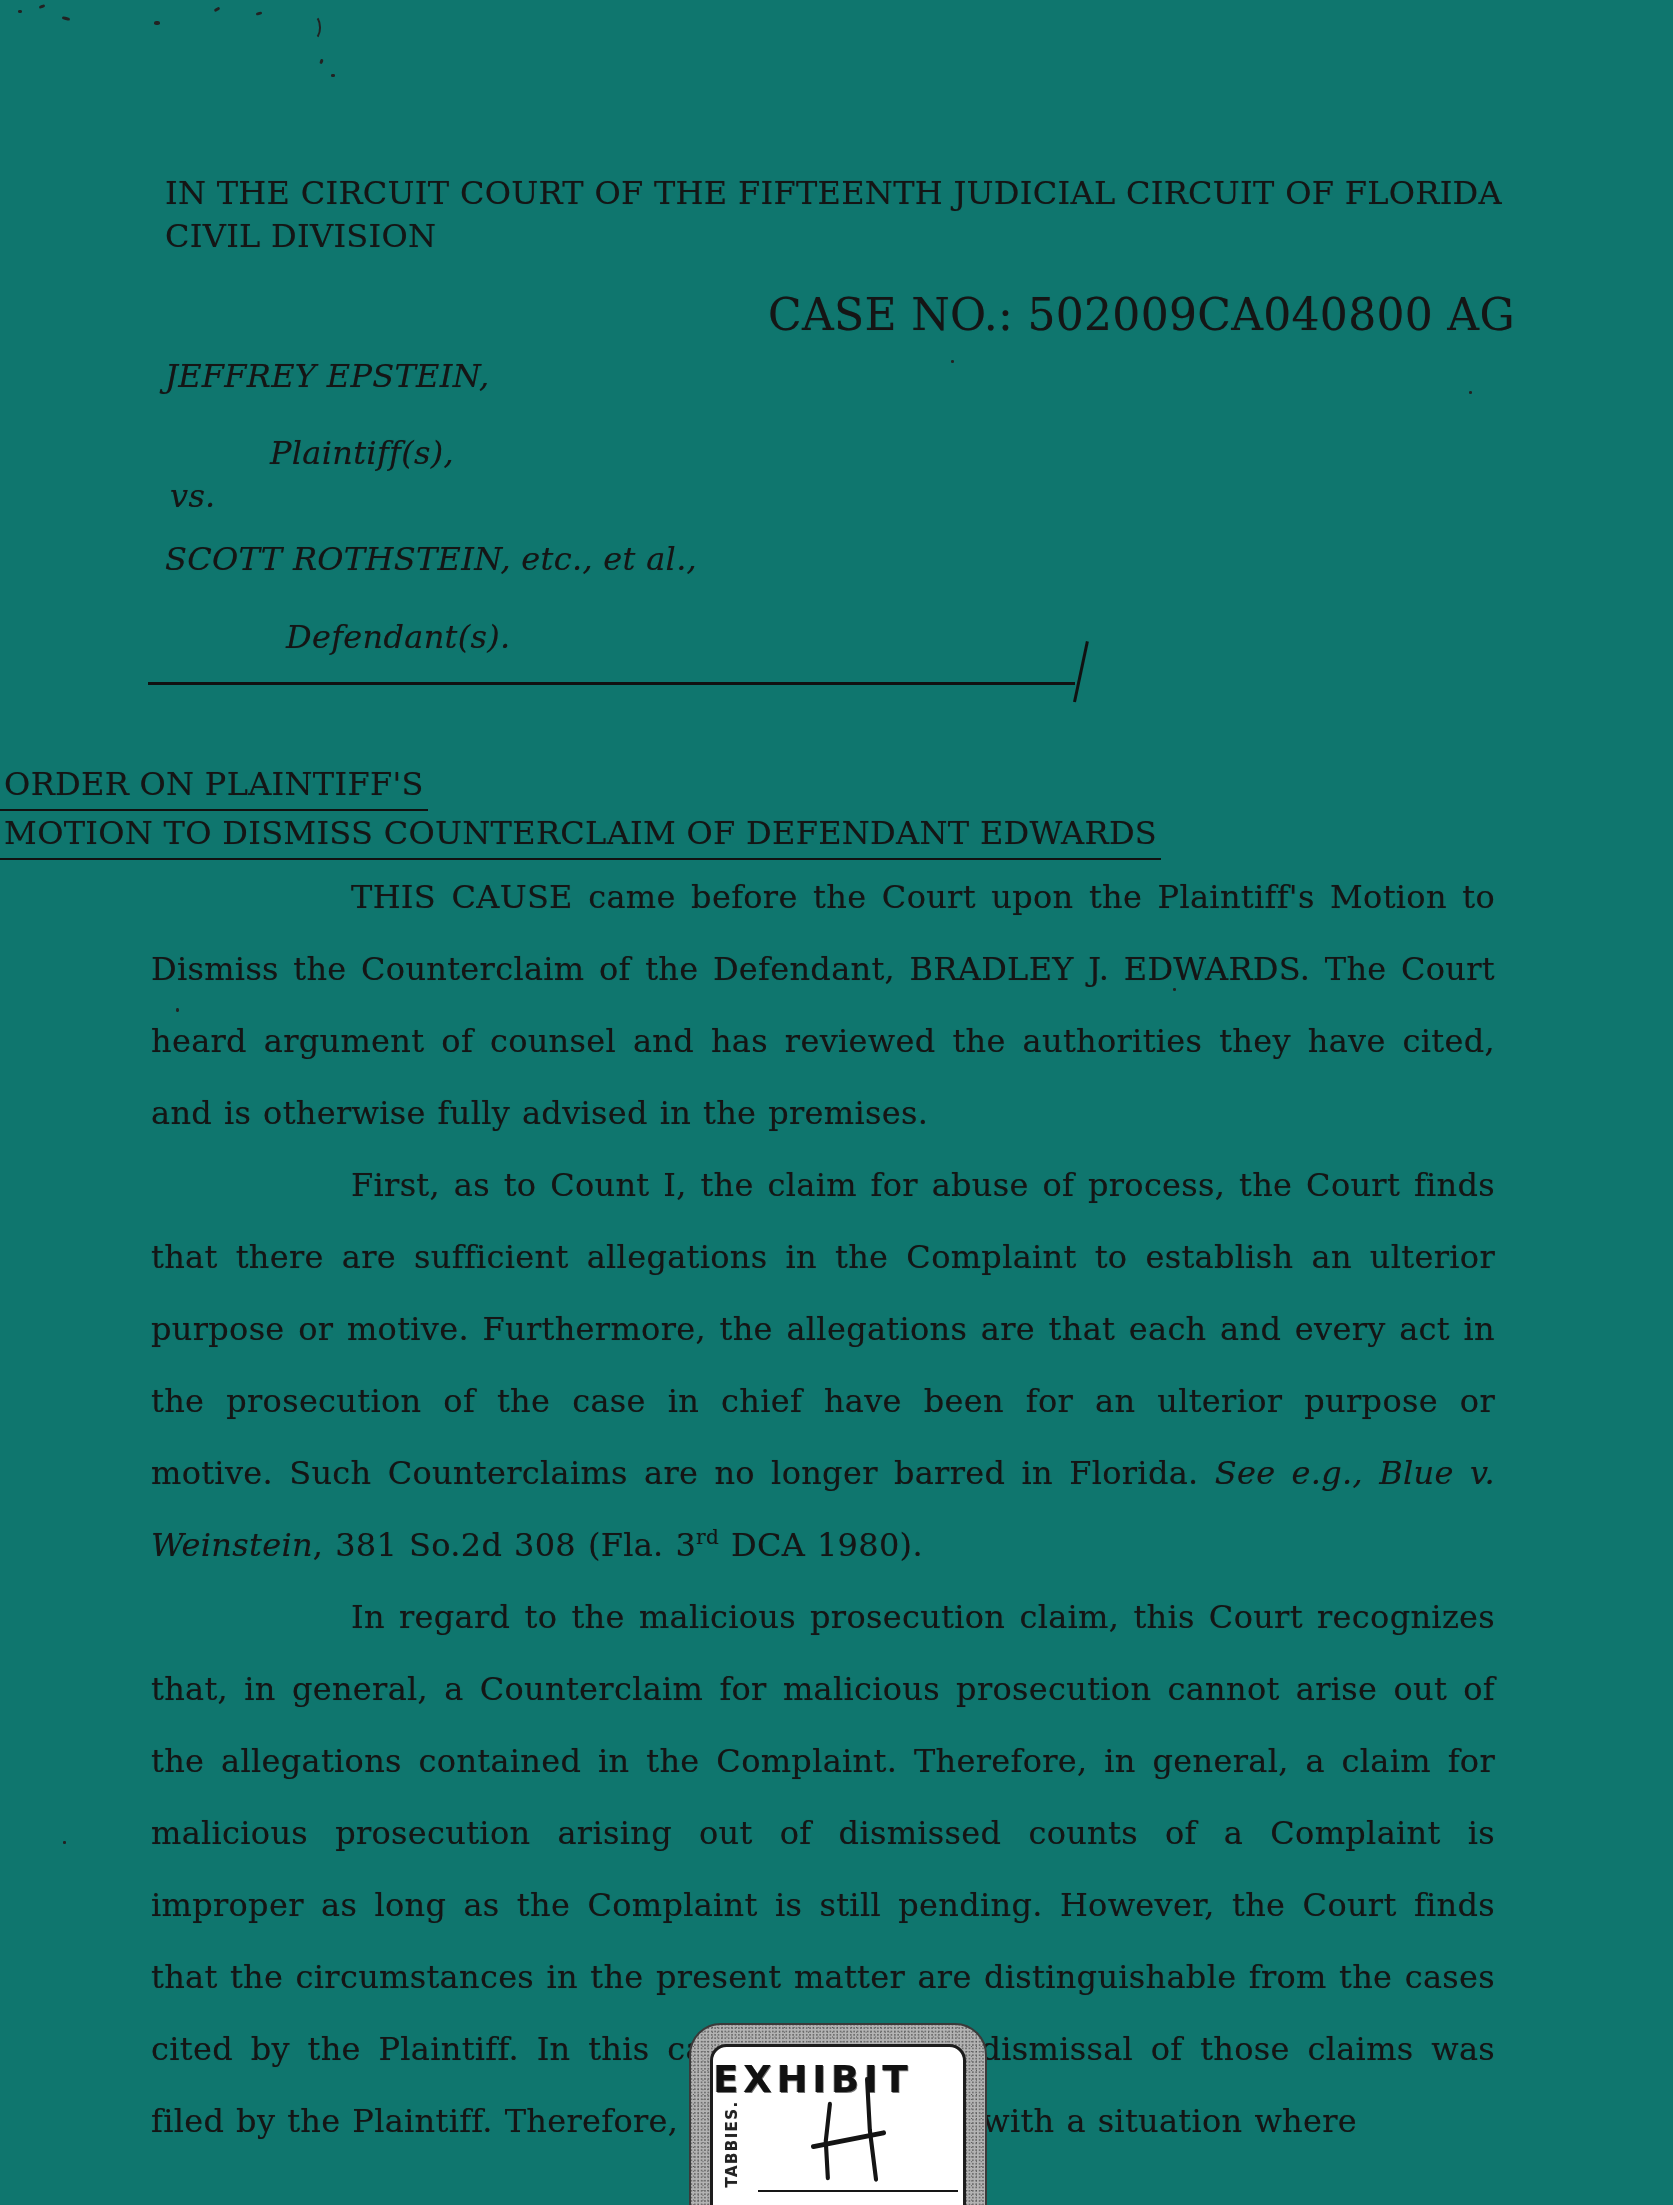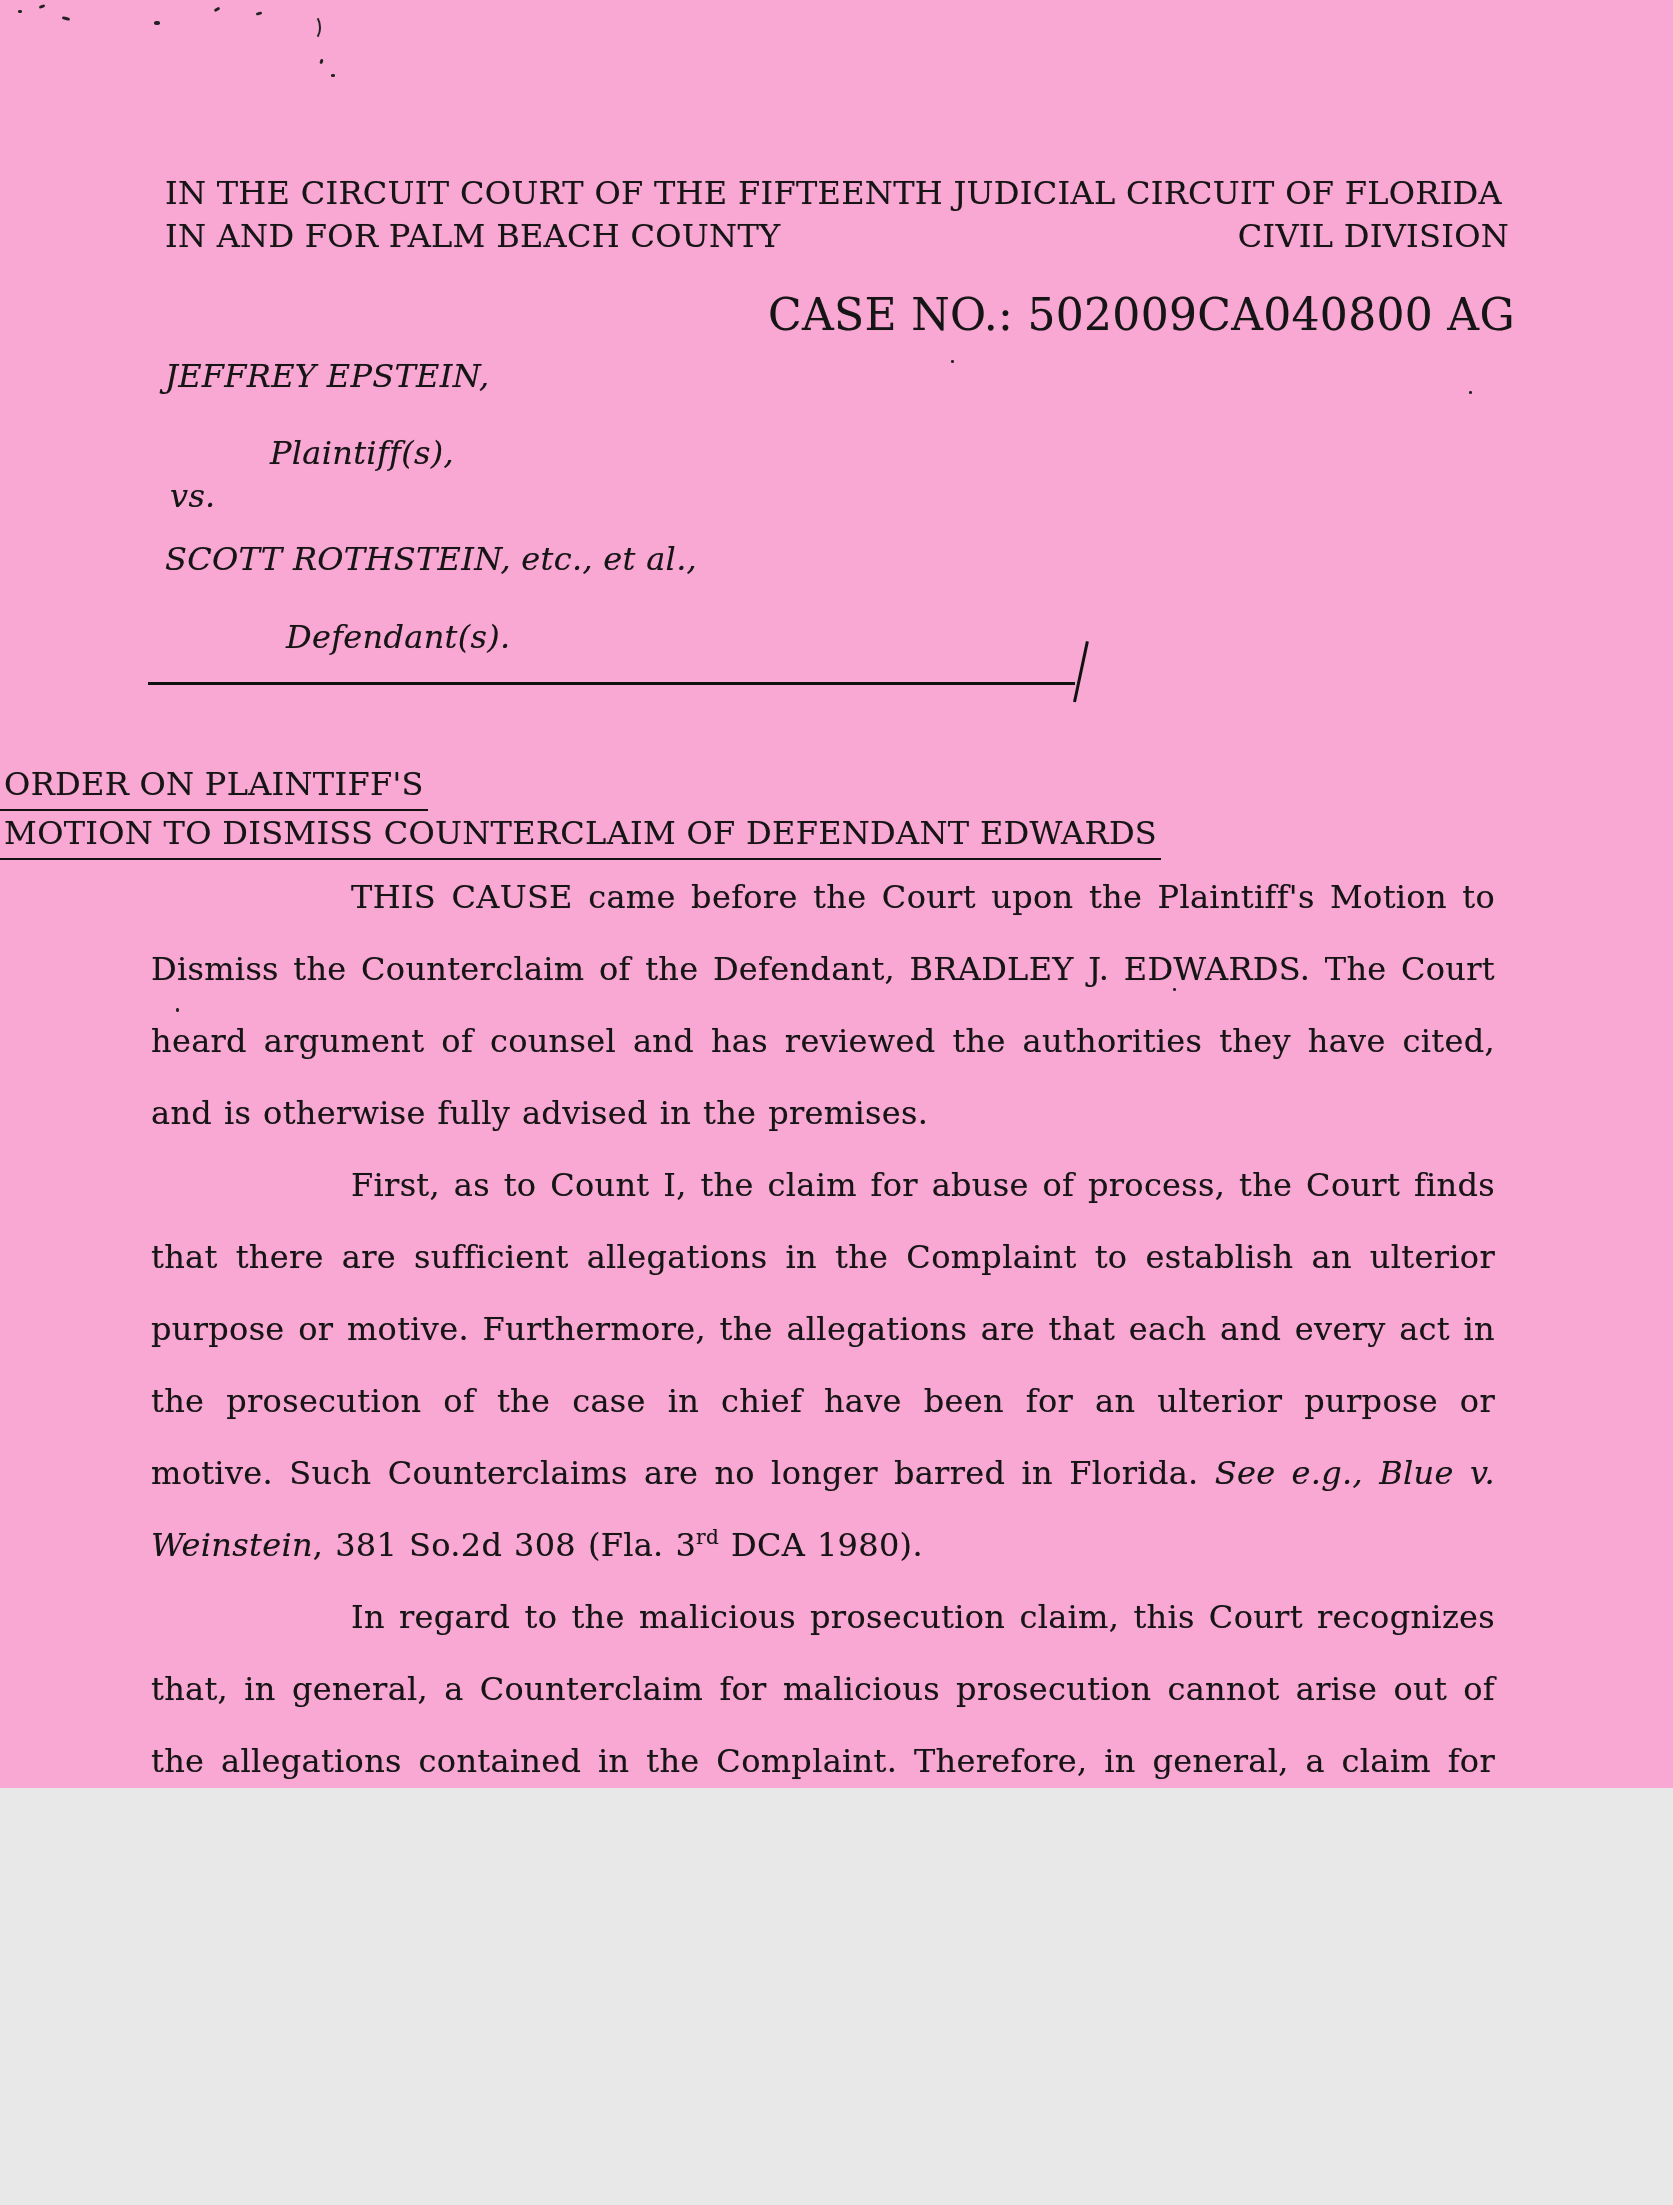--- a/index.html
+++ b/index.html
@@ -1,19 +1,19 @@
 <!DOCTYPE html>
 <html style="font-size:11px"><head>
 <meta charset="utf-8">
 <style>
   html,body{margin:0;padding:0;background:#e8e8e8;}
   .page{
     position:relative;
-    width:1674px;height:1788px;
-    background:#f9a8d4;
+    width:1674px;height:2205px;
+    background:#0f766e;
     overflow:hidden;
     font-family:"DejaVu Serif","Liberation Serif",serif;
     color:#151515;
   }
   
   .page *{text-shadow:0 0 0.7px rgba(0,0,0,0.35);}
 
   .court-header{
     position:absolute;left:165px;top:172px;width:1344px;
     font-size:32px;line-height:43px;letter-spacing:0.3px;
@@ -116,21 +116,20 @@
   <div class="speck" style="left:331px;top:74px;width:4.1px;height:2.8px;"></div>
   <div class="speck" style="left:951px;top:360px;width:3.4px;height:3.4px;"></div>
   <div class="speck" style="left:1469px;top:391px;width:3.4px;height:3.4px;"></div>
   <div class="speck" style="left:1173px;top:988px;width:3.4px;height:3.4px;"></div>
   <div class="speck" style="left:176px;top:1008px;width:2.8px;height:4.1px;"></div>
   <div class="speck" style="left:63px;top:1841px;width:2.8px;height:3.4px;"></div>
 
   <div class="court-header">
     <div>IN THE CIRCUIT COURT OF THE FIFTEENTH JUDICIAL CIRCUIT OF FLORIDA</div>
     <div class="row2">
-      <span>IN AND FOR PALM BEACH COUNTY</span>
       <span>CIVIL DIVISION</span>
     </div>
   </div>
 
   <div class="case-no">CASE NO.: 502009CA040800 AG</div>
 
   <div class="cap cap-plaintiff-name">JEFFREY EPSTEIN,</div>
   <div class="cap cap-plaintiff-role">Plaintiff(s),</div>
   <div class="cap cap-vs">vs.</div>
   <div class="cap cap-defendant-name">SCOTT ROTHSTEIN, etc., et al.,</div>

